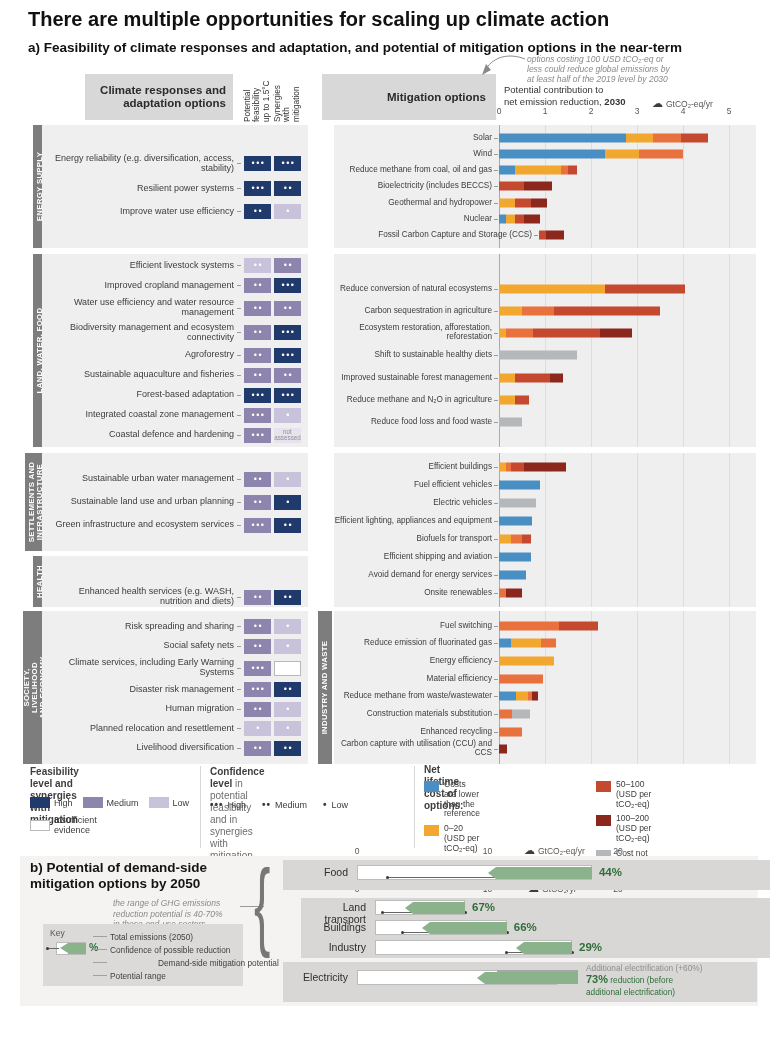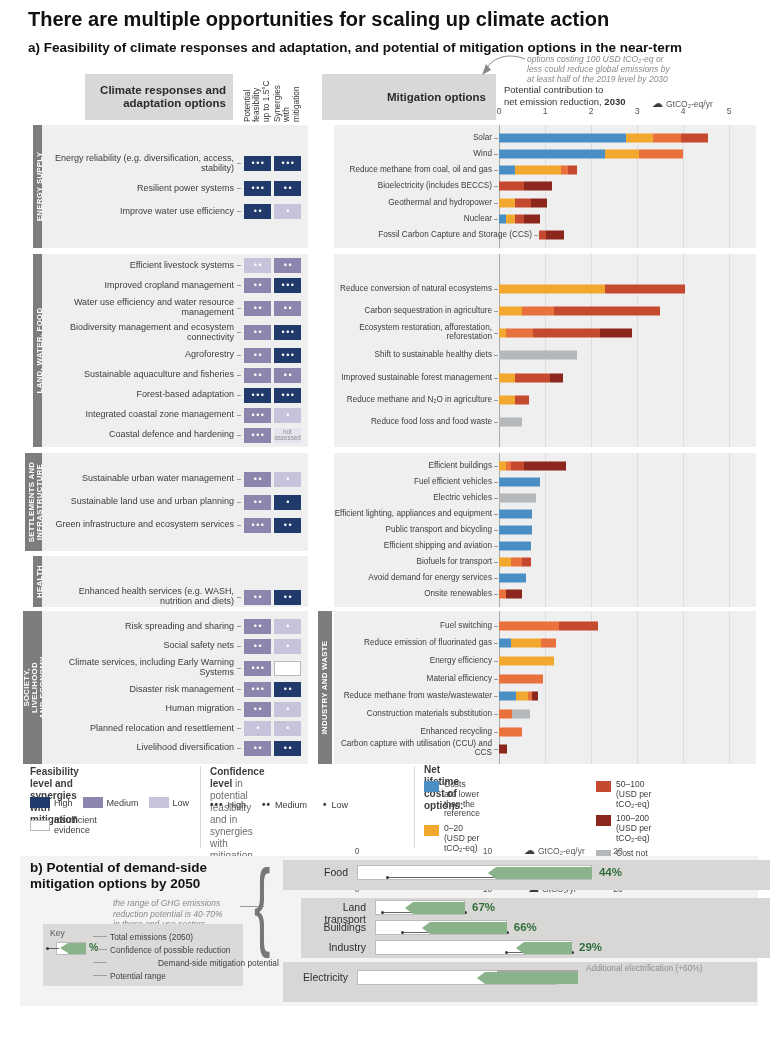--- a/index.html
+++ b/index.html
@@ -567,40 +567,33 @@
             </div>
           </div>
           <div class="mrow" style="flex: 1 1 0%; position: relative;">
             <div class="mlabel">Efficient lighting, appliances and equipment</div>
             <div class="mdash"></div>
             <div class="mbar">
               <div class="seg" style="width: 33.12px; background: rgb(74, 143, 196);"></div>
             </div>
           </div>
           <div class="mrow" style="flex: 1 1 0%; position: relative;">
-            <div class="mlabel">Public transport and bicycling</div>
-            <div class="mdash"></div>
-            <div class="mbar">
-              <div class="seg" style="width: 33.12px; background: rgb(74, 143, 196);"></div>
-            </div>
-          </div>
-          <div class="mrow" style="flex: 1 1 0%; position: relative;">
-            <div class="mlabel">Efficient shipping and aviation</div>
-            <div class="mdash"></div>
-            <div class="mbar">
-              <div class="seg" style="width: 32.2px; background: rgb(74, 143, 196);"></div>
-            </div>
-          </div>
-          <div class="mrow" style="flex: 1 1 0%; position: relative;">
             <div class="mlabel">Biofuels for transport</div>
             <div class="mdash"></div>
             <div class="mbar">
               <div class="seg" style="width: 11.5px; background: rgb(242, 167, 46);"></div>
               <div class="seg" style="width: 11.5px; background: rgb(232, 113, 61);"></div>
               <div class="seg" style="width: 9.2px; background: rgb(196, 73, 47);"></div>
+            </div>
+          </div>
+          <div class="mrow" style="flex: 1 1 0%; position: relative;">
+            <div class="mlabel">Efficient shipping and aviation</div>
+            <div class="mdash"></div>
+            <div class="mbar">
+              <div class="seg" style="width: 32.2px; background: rgb(74, 143, 196);"></div>
             </div>
           </div>
           <div class="mrow" style="flex: 1 1 0%; position: relative;">
             <div class="mlabel">Avoid demand for energy services</div>
             <div class="mdash"></div>
             <div class="mbar">
               <div class="seg" style="width: 26.68px; background: rgb(74, 143, 196);"></div>
             </div>
           </div>
           <div class="mrow" style="flex: 1 1 0%; position: relative;">
@@ -846,14 +839,16 @@
       <div class="bband" style="left: 283px; top: 962px; width: 474px; height: 40px;">
         <div class="blabel" style="top: 9px;">Electricity</div>
         <div class="wbar" style="left: 74px; top: 8px; width: 199.665px; height: 15px;"></div>
         <div class="abs" style="left: 213.635px; top: 8px; width: 80.91px; height: 7px; background: rgb(167, 167, 167);"></div>
         <div class="garrow-tip" style="left: 194.06px; top: 10px; border-top: 6px solid transparent; border-bottom: 6px solid transparent; border-right: 8px solid rgb(138, 178, 139);"></div>
         <div class="garrow-body" style="left: 202.06px; top: 10px; width: 92.485px; height: 12px; background: rgb(138, 178, 139);"></div>
       </div>
     </div>
   <div class="abs" id="elecNotes">
     <div id="elecNoteGray">Additional electrification (+60%)</div>
+    <div class="greenTxt"><b>73%</b><span class="pre"> reduction (before
+additional electrification)</span></div>
   </div>
 </div>
 
 </body></html>

